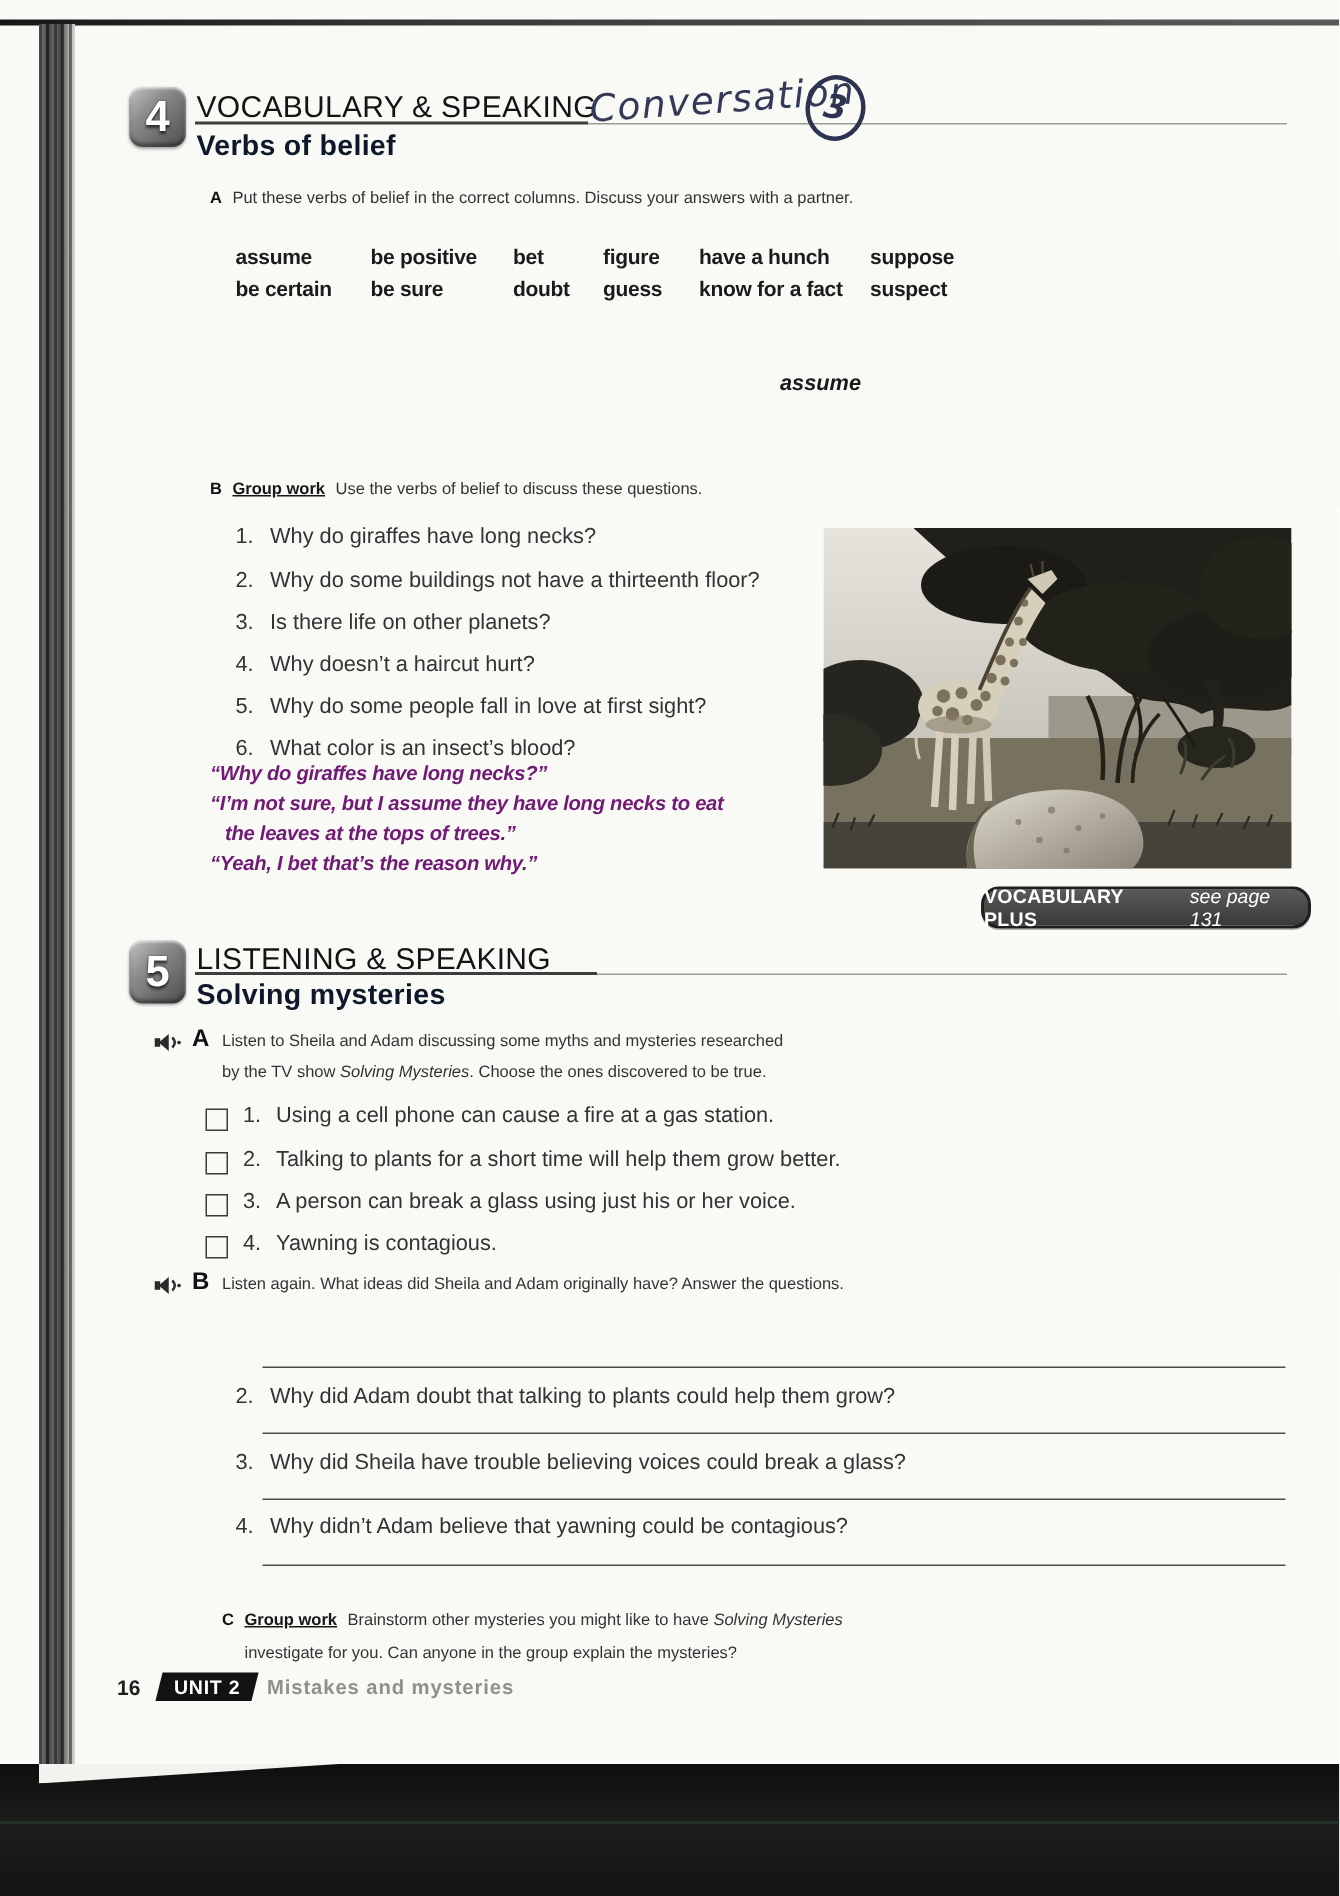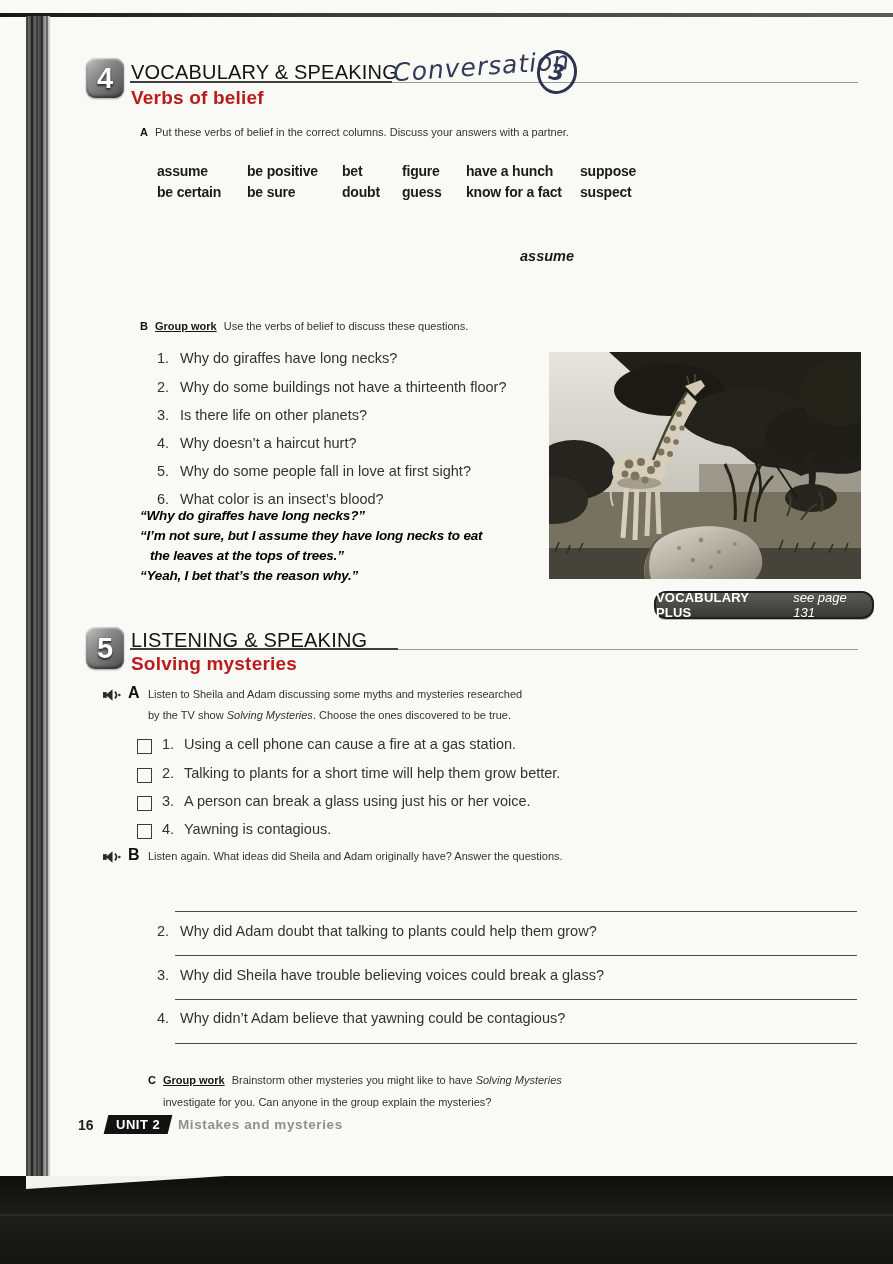--- a/index.html
+++ b/index.html
@@ -22,39 +22,39 @@
 
   
   .num-badge{width:38px;border-radius:9px;display:flex;align-items:center;justify-content:center;
     background:linear-gradient(135deg,#c6c6c6 0%,#8d8d8d 35%,#4c4c4c 100%);
     box-shadow:inset 0 1px 2px rgba(255,255,255,.75), inset 0 -2px 3px rgba(0,0,0,.5), 0 1px 2px rgba(0,0,0,.35);}
   .num-badge span{font-weight:bold;font-size:29px;color:#ffffff;
     text-shadow:0 2px 2px rgba(0,0,0,.6), 0 0 1px #222;}
   .sec-cat{font-size:20px;color:#141414;letter-spacing:.2px;}
   .rule-dark{height:2px;background:#3e3e3e;}
   .rule-thin{height:1px;background:#9b9b97;}
-  .sec-title{font-size:19px;font-weight:bold;color:#b91c1c;letter-spacing:.2px;}
+  .sec-title{font-size:19px;font-weight:bold;color:#0f172a;letter-spacing:.2px;}
 
   .body-text{font-size:11px;color:#333333;line-height:21px;}
   .lbl{font-weight:bold;color:#101010;margin-right:7px;}
   .bold{font-weight:bold;color:#161616;text-decoration:underline;}
   .ital{font-style:italic;}
 
   .words{display:grid;grid-template-columns:90px 95px 60px 64px 114px 80px;
     font-weight:bold;font-size:14px;letter-spacing:-.2px;color:#1b1b1b;line-height:21px;}
 
   .thead{left:147px;top:215px;width:708px;height:26px;background:#7c7c79;}
   .thead-label{position:absolute;top:0;color:#fafaf7;font-size:14px;line-height:26px;}
   .tdivider{position:absolute;left:351px;top:0;width:2px;height:26px;background:#f4f4f1;}
   .answer-hand{font-weight:bold;font-style:italic;font-size:14.5px;color:#191919;}
 
   .q{font-size:14.5px;color:#333;}
   .qn{display:inline-block;width:23px;font-size:14.5px;color:#333;}
 
-  .quote{font-weight:bold;font-style:italic;font-size:13.5px;color:#000000;letter-spacing:-.2px;}
+  .quote{font-weight:bold;font-style:italic;font-size:13.5px;color:#701a75;letter-spacing:-.2px;}
 
   .vplus{left:654px;top:591px;width:216px;height:24px;border-radius:12px;
     background:linear-gradient(180deg,#5a5a58,#393937);border:2px solid #1e1e1e;
     display:flex;align-items:center;justify-content:center;color:#fff;font-size:13px;
     box-shadow:0 1px 0 rgba(160,160,160,.8);}
   .vplus .vb{font-weight:bold;letter-spacing:.2px;}
   .vplus .vi{font-style:italic;margin-left:5px;}
 
   .hand{font-family:"DejaVu Sans",sans-serif;font-style:italic;font-size:25px;color:#333a57;
     transform:rotate(-4deg);letter-spacing:1px;}

